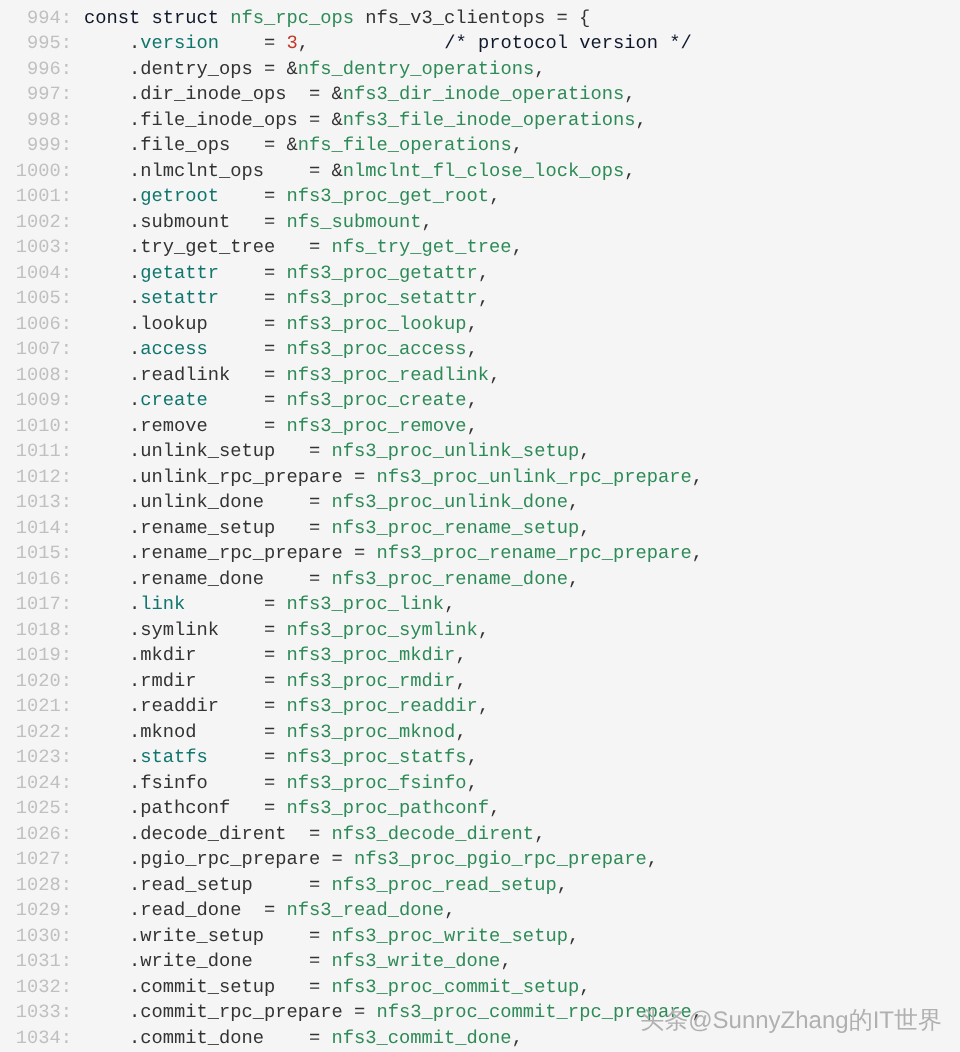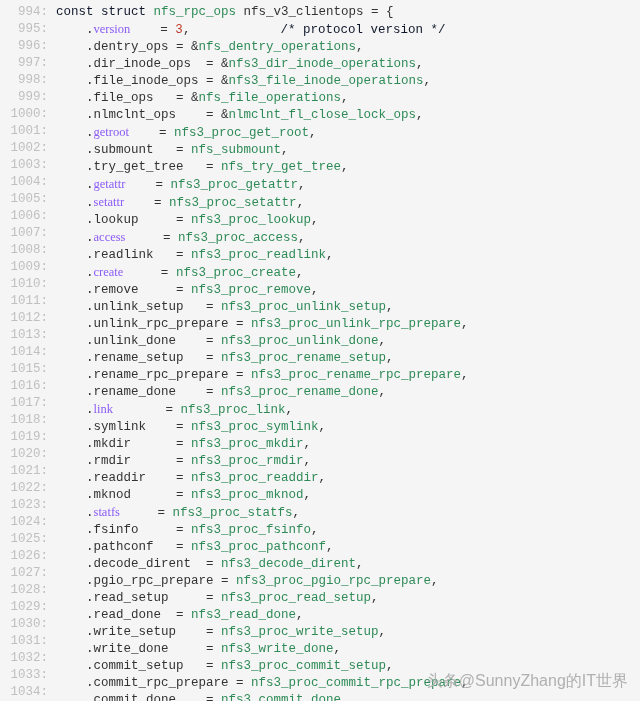--- a/index.html
+++ b/index.html
@@ -23,21 +23,21 @@
     user-select: none;
   }
   .code {
     flex: 1;
     white-space: pre;
     color: #333;
   }
   .line { display: block; }
   .kw    { color: #0f172a; }      
   .type  { color: #2e8b57; }      
-  .member{ color: #8b5cf6; font-family: Liberation Serif, serif; }      
+  .member{ color: #0f766e; }      
   .num   { color: #c0392b; }      
   .cmt   { color: #0f172a; }      
   .punct { color: #333; }         
   .ind   { display:inline-block; }
   .watermark {
     position: absolute;
     right: 12px;
     top: 672px;
     font-size: 16px;
     color: #b0b0b0;

